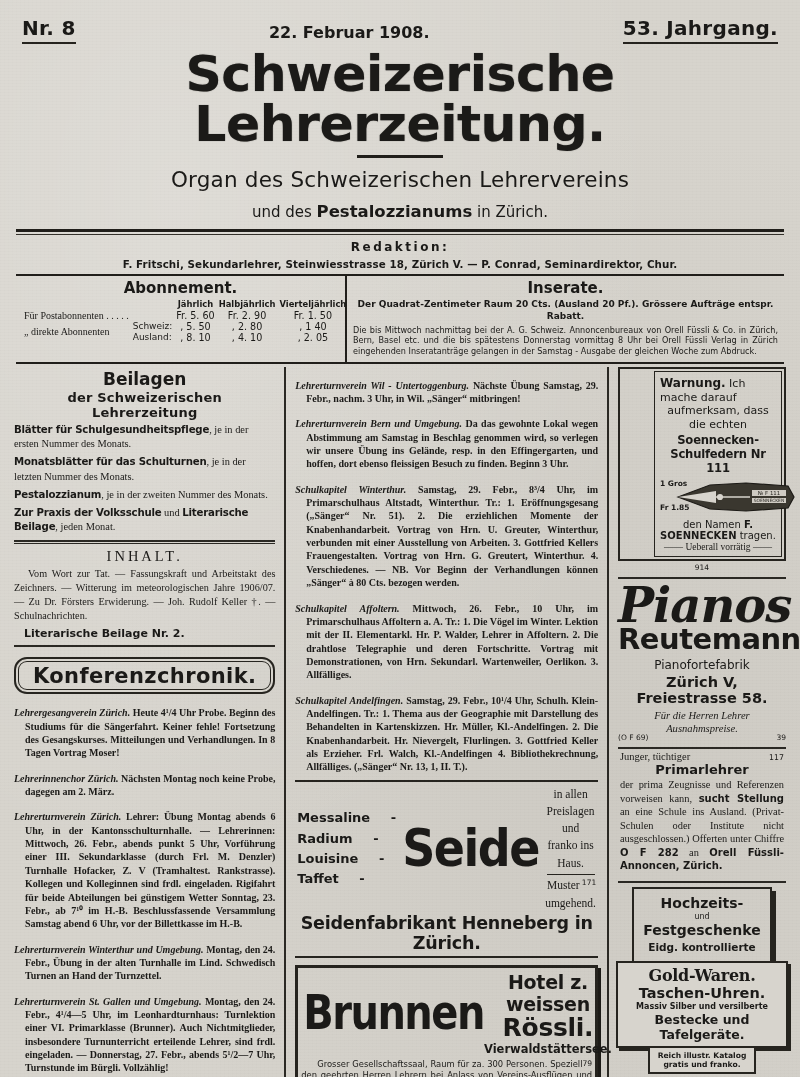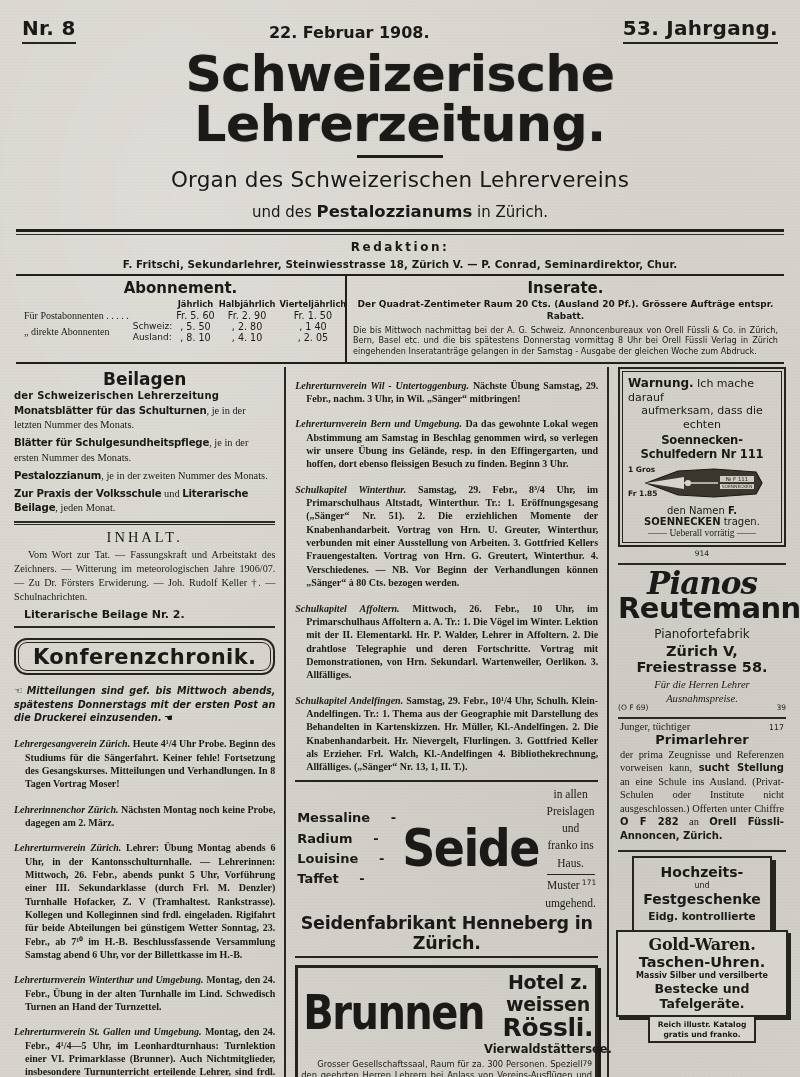--- a/index.html
+++ b/index.html
@@ -80,22 +80,22 @@
   
   .cols{display:flex;margin:3px 14px 0 14px;}
   .c1{width:288px;padding-right:7px;}
   .cdiv{width:2px;background:#2b2924;margin:0 2px;}
   .c2{width:303px;padding:0 7px;}
   .c3{width:168px;padding-left:7px;}
 
   
   .beil-h1{text-align:center;font-family:"DejaVu Sans", sans-serif;font-weight:bold;
     font-size:17px;margin-top:2px;}
-  .beil-h2{font-family:"DejaVu Sans", sans-serif;font-weight:bold;
-    font-size:10px;margin-top:1px;letter-spacing:.2px;}
+  .beil-h2{text-align:center;font-family:"DejaVu Sans", sans-serif;font-weight:bold;
+    font-size:13px;margin-top:1px;letter-spacing:.2px;}
   .beil-line{font-size:10.4px;line-height:1.42;margin-top:3px;
     font-family:"Liberation Serif", serif;}
   .beil-line b{font-family:"DejaVu Sans", sans-serif;font-weight:bold;font-size:10.2px;
     letter-spacing:-.2px;}
   .rule2{height:2px;background:#2b2924;margin:5px 0 0 0;}
   .rule1{height:1px;background:#2b2924;margin:1px 0 4px 0;}
 
   .inhalt-h{text-align:center;font-family:"Liberation Serif", serif;font-size:14.5px;
     letter-spacing:3px;margin:2px 0 2px 0;}
   .inhalt-b{font-size:10.2px;line-height:1.38;text-align:justify;text-indent:14px;}
@@ -109,42 +109,42 @@
     font-size:21px;letter-spacing:.4px;}
   .notice{font-family:"DejaVu Sans", sans-serif;font-style:italic;font-weight:bold;
     font-size:9.6px;line-height:1.38;margin-top:9px;text-align:justify;}
   .hand{font-size:10px;letter-spacing:-1px;}
 
   .entry{font-size:10px;line-height:1.335;text-align:justify;margin-top:12px;
     text-indent:-11px;padding-left:11px;font-weight:bold;}
   .entry i{font-style:italic;}
 
   
-  .ad{border:2.5px solid #26241f;background:transparent;}
+  .ad{border:2.5px solid #26241f;background:transparent;padding-left:32px;}
   .ad-in{border:1px solid #26241f;margin:2px;padding:4px 5px;}
   .warn-t{font-family:"DejaVu Sans", sans-serif;font-size:11px;line-height:1.25;}
   .warn-t b{font-weight:bold;font-size:12px;}
   .warn-big{font-family:"DejaVu Sans", sans-serif;font-weight:bold;font-size:11.6px;
     text-align:center;margin-top:1px;letter-spacing:-.2px;}
   .nib{position:relative;height:40px;margin:2px 0;}
   .nib svg{position:absolute;left:16px;top:0;}
   .gros{font-family:"DejaVu Sans", sans-serif;font-weight:bold;font-size:7.5px;
     position:absolute;left:0;top:2px;}
   .prix{font-family:"DejaVu Sans", sans-serif;font-weight:bold;font-size:7.5px;
     position:absolute;left:0;top:26px;}
   .warn-b{font-family:"DejaVu Sans", sans-serif;font-size:10px;text-align:center;}
   .warn-b b{font-weight:bold;}
   .warn-c{font-family:"Liberation Serif", serif;font-size:9.5px;text-align:center;
     margin-top:1px;}
   .adnum{text-align:center;font-family:"DejaVu Sans", sans-serif;font-size:7.5px;
     margin-top:2px;}
 
   .pianos{text-align:center;position:relative;padding-top:4px;}
   .pianos .pw{font-family:"DejaVu Serif", serif;font-style:italic;font-weight:bold;
-    font-size:31px;letter-spacing:-1px;line-height:.95;}
+    font-size:48px;letter-spacing:-1px;line-height:.95;}
   .pianos .rw{font-family:"DejaVu Sans", sans-serif;font-weight:bold;font-size:29px;
     letter-spacing:-.5px;line-height:1;margin-top:-4px;}
   .pianos .p1{font-family:"DejaVu Sans", sans-serif;font-size:12px;margin-top:4px;}
   .pianos .p2{font-family:"DejaVu Sans", sans-serif;font-size:14.5px;font-weight:bold;
     margin-top:2px;}
   .pianos .p3{font-family:"Liberation Serif", serif;font-style:italic;font-size:10.6px;
     margin-top:3px;line-height:1.25;}
   .pianos .p4{display:flex;justify-content:space-between;align-items:flex-end;
     font-family:"DejaVu Sans", sans-serif;font-size:7.5px;margin-top:-2px;}
 
@@ -276,41 +276,38 @@
     </div>
   </div>
 
   <div class="cols">
 
     <div class="c1">
 
       <div class="beil-h1">Beilagen</div>
       <div class="beil-h2">der Schweizerischen Lehrerzeitung</div>
 
+      <div class="beil-line"><b>Blätter für Schulgesundheitspflege</b><span>, je in der ersten Nummer des Monats.</span></div>
       <div class="beil-line"><b>Monatsblätter für das Schulturnen</b><span>, je in der letzten Nummer des Monats.</span></div>
-      <div class="beil-line"><b>Blätter für Schulgesundheitspflege</b><span>, je in der ersten Nummer des Monats.</span></div>
       <div class="beil-line"><b>Pestalozzianum</b><span>, je in der zweiten Nummer des Monats.</span></div>
       <div class="beil-line"><b>Zur Praxis der Volksschule</b><span> und </span><b>Literarische Beilage</b><span>, jeden Monat.</span></div>
 
       <div class="rule2"></div>
       <div class="rule1"></div>
 
       <div class="inhalt-h">INHALT.</div>
       <div class="inhalt-b">Vom Wort zur Tat. — Fassungskraft und Arbeitstakt des Zeichners. — Witterung im meteorologischen Jahre 1906/07. — Zu Dr. Försters Erwiderung. — Joh. Rudolf Keller †. — Schulnachrichten.</div>
       <div class="inhalt-f">Literarische Beilage Nr. 2.</div>
 
       <div class="rule2"></div>
 
       <div class="kk">
         <div class="kk-t">Konferenzchronik.</div>
       </div>
 
-      <div class="notice">
-        <span class="hand">☜&nbsp;</span><span>Mitteilungen sind gef. bis Mittwoch abends, spätestens Donnerstags mit der ersten Post an die Druckerei einzusenden.</span><span class="hand">&nbsp;☚</span>
-      </div>
 
       <div class="entry"><i>Lehrergesangverein Zürich.</i><span> Heute 4¹/4 Uhr Probe. Beginn des Studiums für die Sängerfahrt. Keiner fehle! Fortsetzung des Gesangskurses. Mitteilungen und Verhandlungen. In 8 Tagen Vortrag Moser!</span></div>
       <div class="entry"><i>Lehrerinnenchor Zürich.</i><span> Nächsten Montag noch keine Probe, dagegen am 2. März.</span></div>
       <div class="entry"><i>Lehrerturnverein Zürich.</i><span> Lehrer: Übung Montag abends 6 Uhr, in der Kantonsschulturnhalle. — Lehrerinnen: Mittwoch, 26. Febr., abends punkt 5 Uhr, Vorführung einer III. Sekundarklasse (durch Frl. M. Denzler) Turnhalle Hofacker, Z. V (Tramhaltest. Rankstrasse). Kollegen und Kolleginnen sind frdl. eingeladen. Rigifahrt für beide Abteilungen bei günstigem Wetter Sonntag, 23. Febr., ab 7¹⁰ im H.-B. Beschlussfassende Versammlung Samstag abend 6 Uhr, vor der Billettkasse im H.-B.</span></div>
       <div class="entry"><i>Lehrerturnverein Winterthur und Umgebung.</i><span> Montag, den 24. Febr., Übung in der alten Turnhalle im Lind. Schwedisch Turnen an Hand der Turnzettel.</span></div>
       <div class="entry"><i>Lehrerturnverein St. Gallen und Umgebung.</i><span> Montag, den 24. Febr., 4¹/4—5 Uhr, im Leonhardturnhaus: Turnlektion einer VI. Primarklasse (Brunner). Auch Nichtmitglieder, insbesondere Turnunterricht erteilende Lehrer, sind frdl. eingeladen. — Donnerstag, 27. Febr., abends 5¹/2—7 Uhr, Turnstunde im Bürgli. Vollzählig!</span></div>
 
     </div>
 
     <div class="cdiv"></div>

